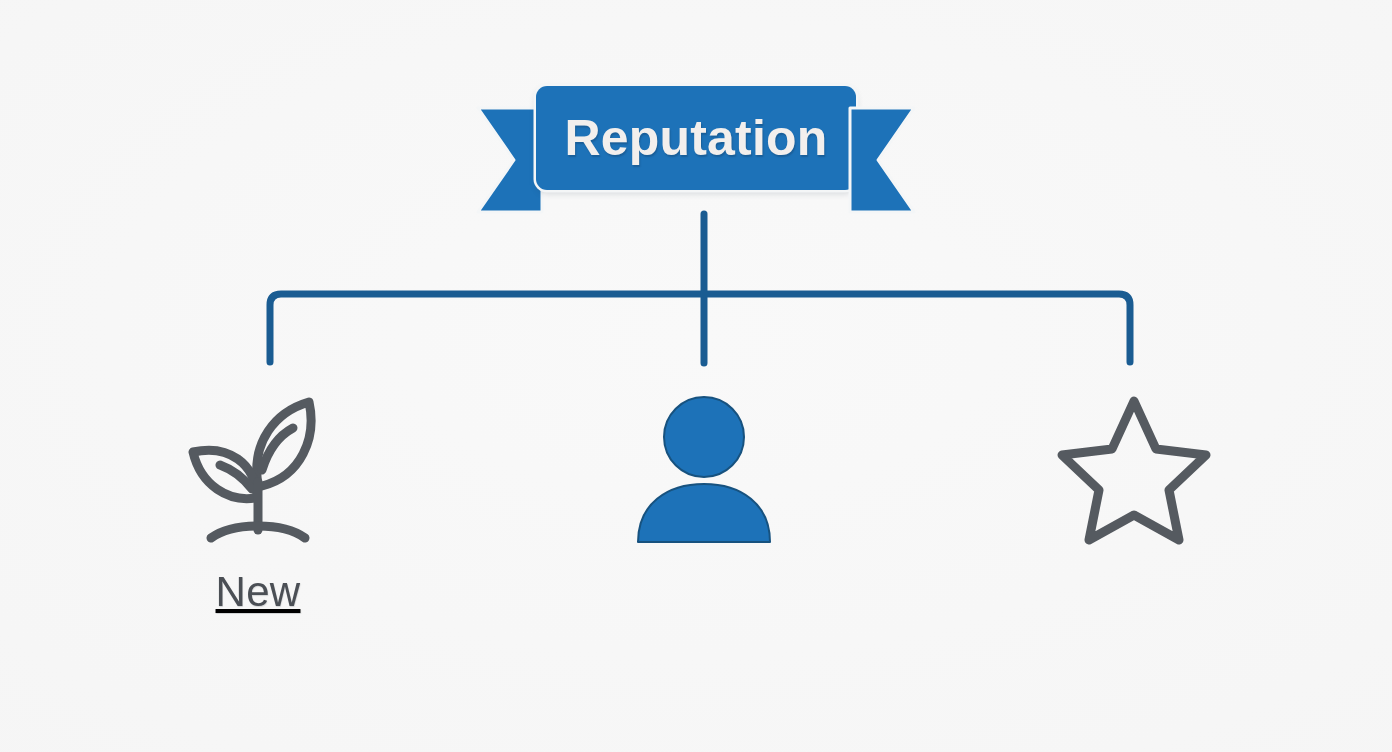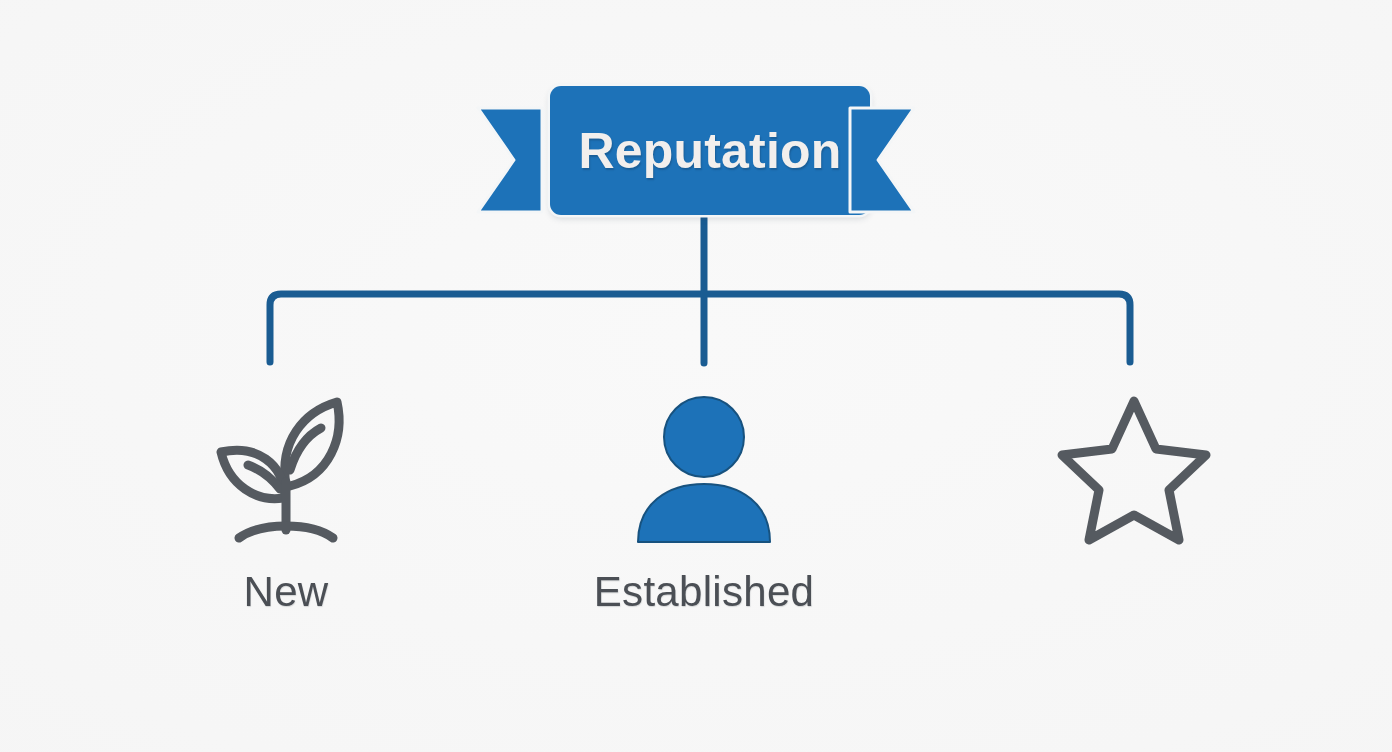--- a/index.html
+++ b/index.html
@@ -45,48 +45,47 @@
     width: 70px;
     height: 108px;
   }
   .banner-tail.left  { left: 0px; }
   .banner-tail.right { right: 0px; }
   .banner-plate {
     position: absolute;
     left: 62px;
     top: 0px;
     width: 320px;
-    height: 129px;
+    height: 104px;
     background: #1d72b8;
     border-radius: 11px;
     box-shadow: 0 0 0 2.5px #f4f6f7, 0 3px 7px rgba(40,60,80,0.20);
     display: flex;
     align-items: center;
     justify-content: center;
-    margin-left: 14px;
   }
   .banner-title {
     color: #f2efed;
     font-size: 50px;
     font-weight: bold;
     letter-spacing: 0.2px;
     text-shadow: 1px 1.5px 1.5px rgba(20,50,80,0.30);
     white-space: nowrap;
   }
 
   
   .node {
     position: absolute;
     width: 300px;
     top: 380px;
     display: flex;
     flex-direction: column;
     align-items: center;
   }
-  .node.n-new        { left: 136px; }
+  .node.n-new        { left: 108px; text-decoration: underline; }
   .node.n-estab      { left: 554px; }
   .node.n-trust      { left: 984px; }
 
   .node-icon {
     width: 180px;
     height: 180px;
     display: flex;
     align-items: center;
     justify-content: center;
   }
@@ -150,21 +149,20 @@
     <div class="node-label">New</div>
   </div>
 
   <div class="node n-estab">
     <div class="node-icon">
       <svg width="160" height="160" viewBox="0 0 160 160" xmlns="http://www.w3.org/2000/svg">
         <circle cx="80" cy="47" r="40" fill="#1d72b8" stroke="#17527f" stroke-width="2"></circle>
         <path d="M 14 152 C 14 114 43 94 80 94 C 117 94 146 114 146 152 Z" fill="#1d72b8" stroke="#17527f" stroke-width="2" stroke-linejoin="round"></path>
       </svg>
     </div>
-    <div class="node-label">Established</div>
   </div>
 
   <div class="node n-trust">
     <div class="node-icon">
       <svg width="160" height="155" viewBox="0 0 160 155" fill="none" stroke="#555a60" stroke-width="9" stroke-linejoin="round" stroke-linecap="round" xmlns="http://www.w3.org/2000/svg">
         <path d="M 80 8 L 102 56 L 152 62 L 115 97 L 125 147 L 80 122 L 35 147 L 45 97 L 8 62 L 58 56 Z"></path>
       </svg>
     </div>
   </div>
 

